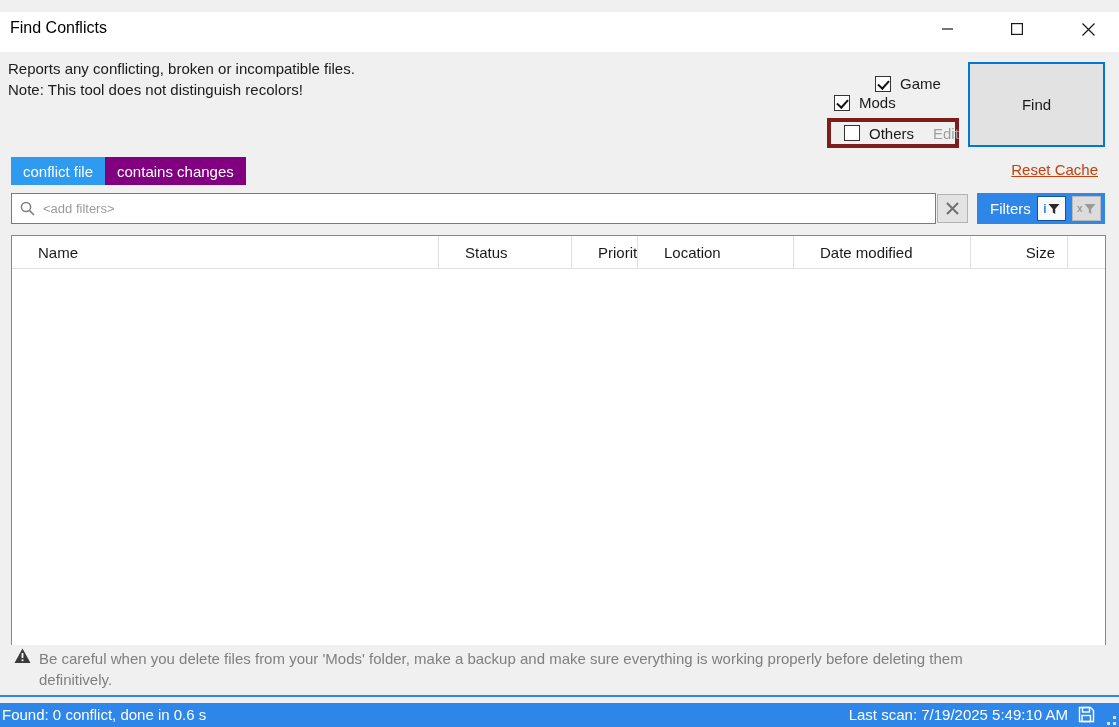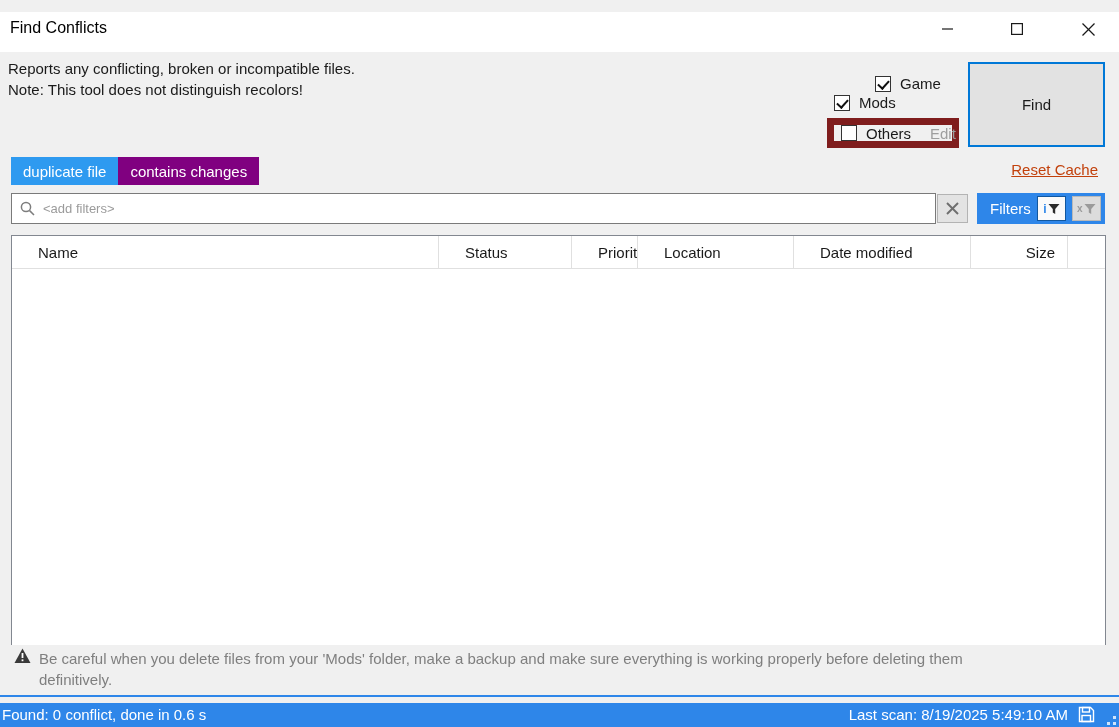--- a/index.html
+++ b/index.html
@@ -13,21 +13,21 @@
   .cap-btn { position:absolute; top:0; width:46px; height:34px; display:flex; align-items:center; justify-content:center; cursor:default; }
   .cap-btn.min { left:925px; } .cap-btn.max { left:994px; } .cap-btn.close { left:1065px; }
 
   
   .intro { position:absolute; left:8px; top:58px; font-size:15px; color:#1a1a1a; line-height:21px; }
 
   
   .opt-row { position:absolute; display:flex; align-items:center; gap:9px; font-size:15px; color:#1a1a1a; }
   .opt-game { left:834px; top:75px;margin-left:41px; }
   .opt-mods { left:834px; top:94px; }
-  .others-box { position:absolute; left:827px; top:118px; width:132px; height:30px; border:7px solid #7f1d1d; display:flex; align-items:center; gap:9px; padding-left:7px; font-size:15px; color:#1a1a1a; }
+  .others-box { position:absolute; left:827px; top:118px; width:132px; height:30px; border:4px solid #7f1d1d; display:flex; align-items:center; gap:9px; padding-left:13px; font-size:15px; color:#1a1a1a; }
   .checkbox { position:relative; width:16px; height:16px; background:#fff; border:1px solid #333; flex:0 0 auto; }
   .checkbox.checked::after { content:""; position:absolute; left:2px; top:3px; width:9px; height:5px; border-left:2px solid #111; border-bottom:2px solid #111; transform:rotate(-48deg); }
   .edit-link { color:#9e9e9e; margin-left:10px; cursor:pointer; }
 
   .find-btn { position:absolute; left:968px; top:62px; width:137px; height:85px; background:#e2e2e2; border:2px solid #0078d7; font-size:15px; color:#1a1a1a; display:flex; align-items:center; justify-content:center; cursor:pointer; font-family:"Liberation Sans", sans-serif; }
 
   
   .tags { position:absolute; left:11px; top:157px; height:28px; display:flex; }
   .tag { height:28px; display:flex; align-items:center; padding:0 12px; color:#fff; font-size:15px; white-space:nowrap; }
   .reset-cache { position:absolute; top:161px; right:21px; font-size:15px; color:#c2410c; text-decoration:underline; cursor:pointer; }
@@ -111,21 +111,21 @@
   </div>
   <div class="others-box">
     <span class="checkbox"></span>
     <span>Others</span>
     <span class="edit-link">Edit</span>
   </div>
 
   <button class="find-btn">Find</button>
 
   <div class="tags">
-    <span class="tag" style="background: rgb(46, 154, 240);">duplicate file</span>
+    <span class="tag" style="background: rgb(46, 154, 240);">conflict file</span>
     <span class="tag" style="background: rgb(128, 0, 128);">contains changes</span>
   </div>
   <a class="reset-cache">Reset Cache</a>
 
   <div class="filter-bar">
     <div class="search-wrap">
       <svg width="15" height="15" viewBox="0 0 15 15">
         <circle cx="6" cy="6" r="4.6" fill="none" stroke="#7d7d7d" stroke-width="1.5"></circle>
         <line x1="9.6" y1="9.6" x2="14" y2="14" stroke="#7d7d7d" stroke-width="1.5"></line>
       </svg>
@@ -172,21 +172,21 @@
       <path d="M8.5 0.5 L16.5 15 H0.5 Z" fill="#3a3a3a"></path>
       <rect x="7.6" y="5" width="1.8" height="5" fill="#ffffff"></rect>
       <rect x="7.6" y="11.4" width="1.8" height="1.8" fill="#ffffff"></rect>
     </svg>
     <div class="warn-text">Be careful when you delete files from your 'Mods' folder, make a backup and make sure everything is working properly before deleting them definitively.</div>
   </div>
 
   <div class="status-sep" style="background: rgb(46, 134, 233);"></div>
   <div class="statusbar" style="background: rgb(46, 134, 233);">
     <span class="status-left">Found: 0 conflict, done in 0.6 s</span>
-    <span class="status-right">Last scan: 8/19/2025 5:49:10 AM</span>
+    <span class="status-right">Last scan: 7/19/2025 5:49:10 AM</span>
     <svg class="save-icon" width="17" height="17" viewBox="0 0 17 17">
       <path d="M1.5 1.5 h11 l3 3 v11 h-14 Z" fill="none" stroke="#ffffff" stroke-width="1.4"></path>
       <rect x="4.5" y="1.5" width="7" height="4.5" fill="none" stroke="#ffffff" stroke-width="1.4"></rect>
       <rect x="4" y="9.5" width="8.5" height="6" fill="none" stroke="#ffffff" stroke-width="1.4"></rect>
     </svg>
     <span class="grip">
         <i></i>
         <i></i>
         <i></i>
       </span>

